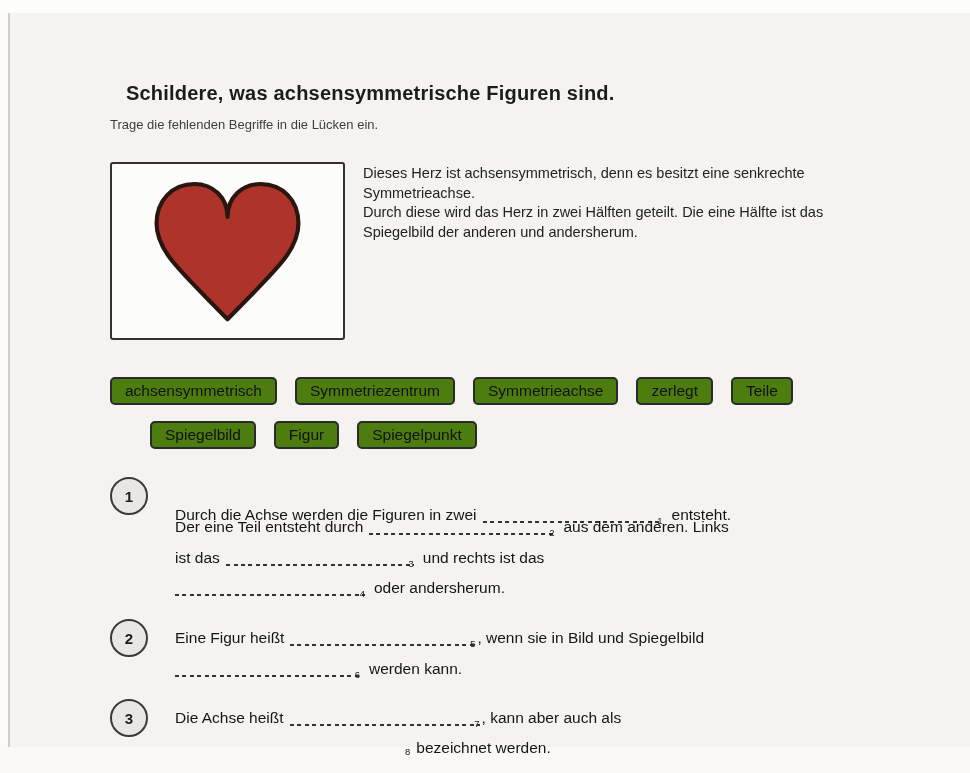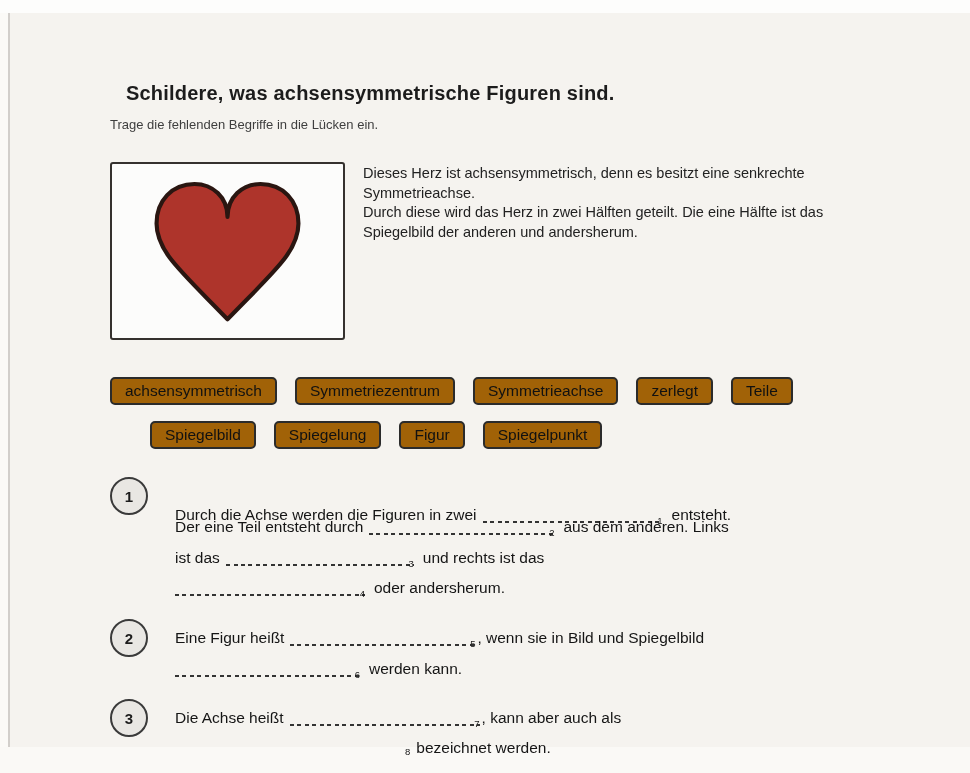--- a/index.html
+++ b/index.html
@@ -14,21 +14,21 @@
   .subtitle{position:absolute;left:110px;top:117px;font-size:13px;color:#3e3e3e;}
 
   .figure-box{position:absolute;left:110px;top:162px;width:231px;height:174px;
               background:#fcfcfb;border:2px solid #35312e;border-radius:3px;}
   .figure-box svg{position:absolute;left:33px;top:10px;}
   .figure-caption{position:absolute;left:363px;top:164px;width:560px;font-size:14.5px;
                   line-height:19.5px;white-space:pre-line;color:#222;}
 
   .chip-row{position:absolute;left:110px;display:flex;gap:18px;}
   .row1{top:377px;} .row2{top:421px;margin-left:40px;}
-  .chip{background:#a16207;border:2px solid #2b2b2b;border-radius:5px;
+  .chip{background:#4d7c0f;border:2px solid #2b2b2b;border-radius:5px;
         padding:3px 13px;font-size:15.5px;color:#111;white-space:nowrap;cursor:pointer;}
 
   .qnum{position:absolute;left:110px;width:34px;height:34px;border:2px solid #3a3a3a;
         border-radius:50%;background:#e9e7e3;display:flex;align-items:center;justify-content:center;
         font-size:15px;font-weight:700;}
   .qline{position:absolute;left:175px;font-size:15.5px;white-space:nowrap;color:#151515;}
   .blank{position:relative;display:inline-block;height:4px;margin:0 9px 0 6px;margin-bottom:-3px;
          background:repeating-linear-gradient(90deg,#333 0 4px,transparent 4px 7.5px)
                     left bottom/100% 2px no-repeat;}
   .blank .sub{position:absolute;right:0;bottom:-3px;font-size:9.5px;color:#1a1a1a;}
@@ -60,21 +60,20 @@
 
   <div class="chip-row row1">
     <div class="chip">achsensymmetrisch</div>
     <div class="chip">Symmetriezentrum</div>
     <div class="chip">Symmetrieachse</div>
     <div class="chip">zerlegt</div>
     <div class="chip">Teile</div>
   </div>
   <div class="chip-row row2">
     <div class="chip">Spiegelbild</div>
-    <div class="chip">Spiegelung</div>
     <div class="chip">Figur</div>
     <div class="chip">Spiegelpunkt</div>
   </div>
 
   <div class="qnum" style="top:477px">1</div>
   <div class="qline" style="top:506px">
     <span>Durch die Achse werden die Figuren in zwei</span><span class="blank" style="width:180px"><span class="sub">1</span></span><span>entsteht.</span>
   </div>
   <div class="qline" style="top:518px">
     <span>Der eine Teil entsteht durch</span><span class="blank" style="width:185px"><span class="sub">2</span></span><span>aus dem anderen. Links</span>

